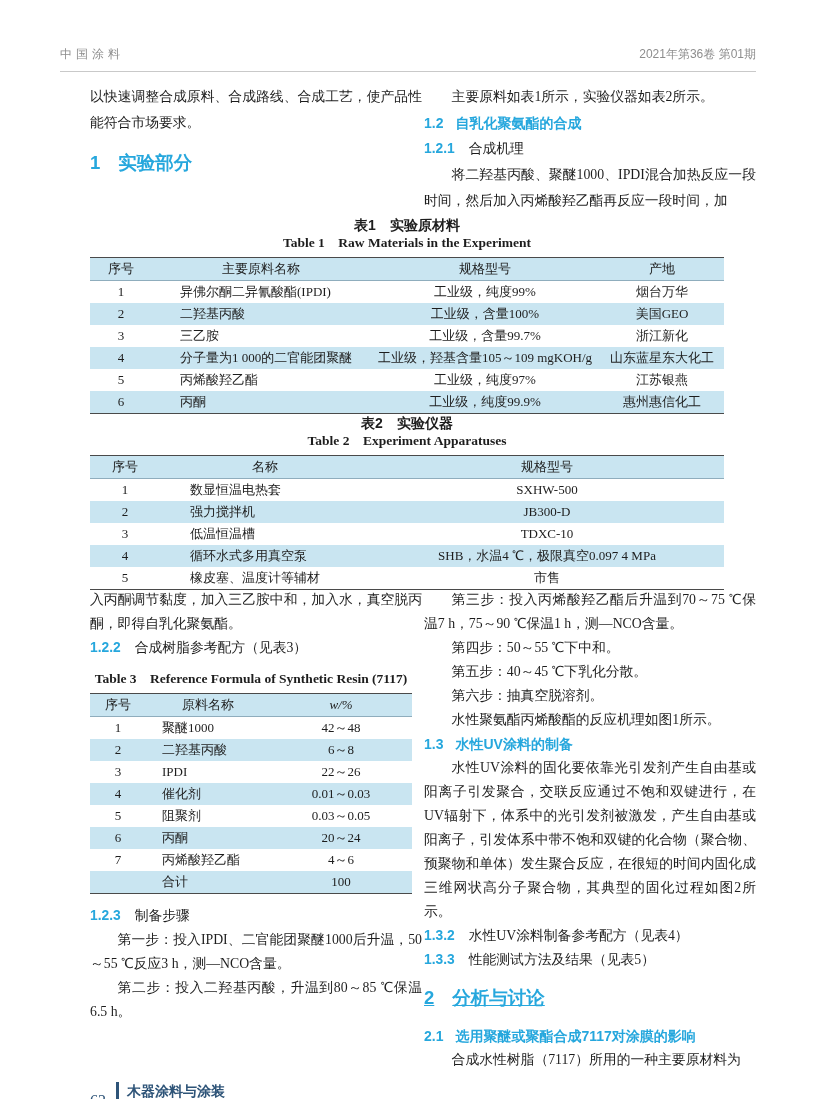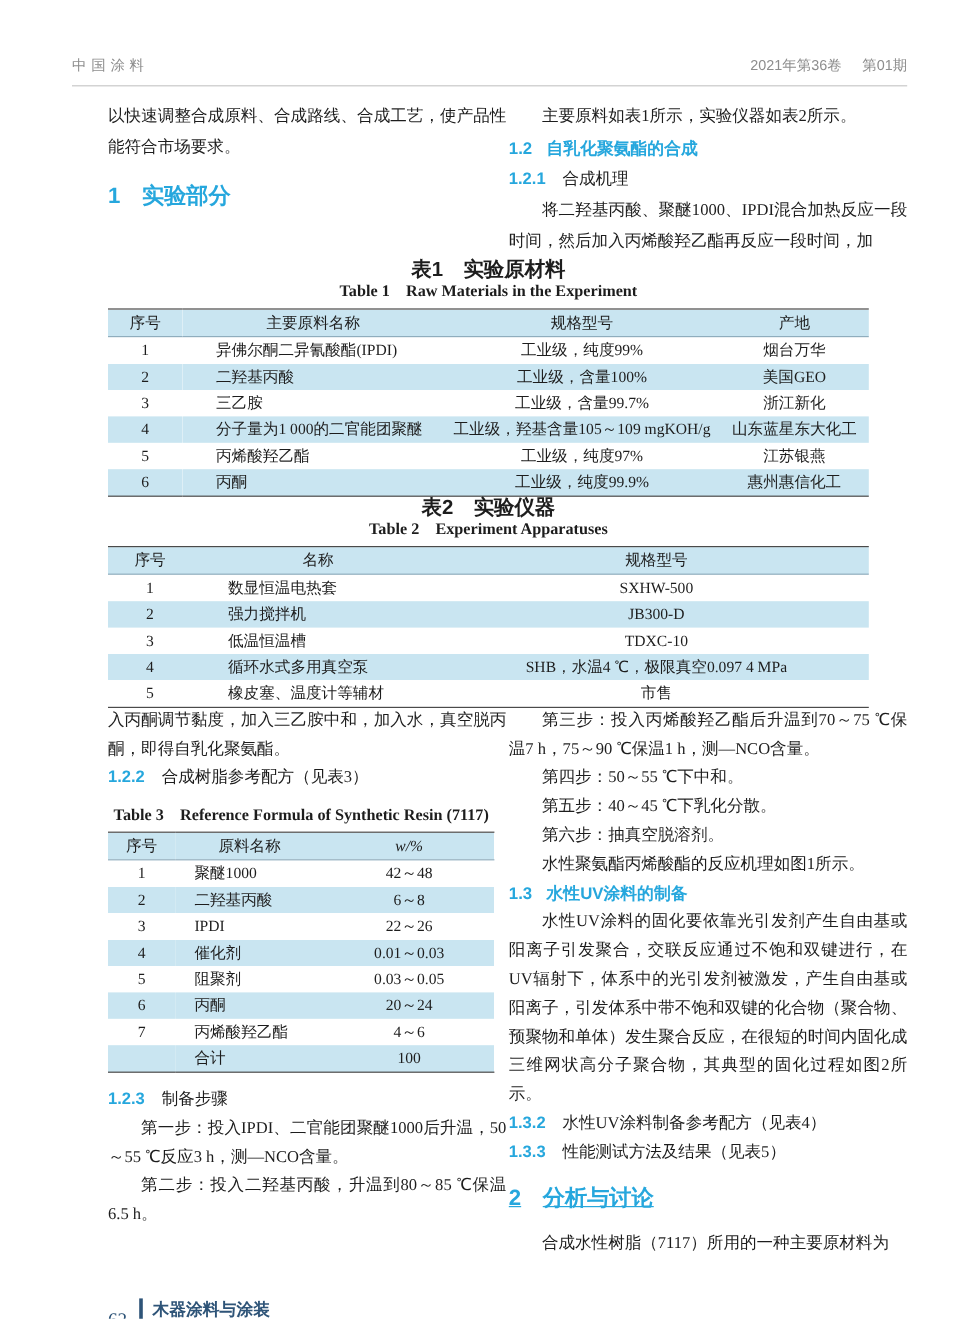--- a/index.html
+++ b/index.html
@@ -5,41 +5,41 @@
   :root{ --accent:#26a7dd; --stripe:#c9e5f1; --navy:#2e5478; --ink:#1d1d1d; }
   html,body{margin:0;padding:0;}
   body{width:816px;height:1099px;position:relative;background:#ffffff;overflow:hidden;
        font-family:"Liberation Serif",serif;color:var(--ink);}
   .abs{position:absolute;}
 
   
   #page-header{left:60px;right:60px;top:46px;display:flex;justify-content:space-between;
        font-family:"Liberation Sans",sans-serif;font-size:12px;color:#8d8d8d;}
   #journal-name{letter-spacing:4px;}
-  #issue-info span{margin-left:14px;text-align:right;}
+  #issue-info span{margin-left:0;text-align:right;}
   #header-rule{left:60px;right:60px;top:71px;height:0;border-top:1px solid #c9c9c9;}
 
   
   .col{font-size:13.8px;line-height:26px;text-align:justify;}
   .lh24{line-height:24px;}
   p{margin:0;}
   .indent{text-indent:2em;}
 
   
   .h-l1{font-family:"Liberation Sans",sans-serif;font-weight:bold;color:var(--accent);
         font-size:18.5px;line-height:28px;margin:13px 0 6px 0;text-align:left;}
   .h-l1 .num{margin-right:18px;}
   .h-l2{font-family:"Liberation Sans",sans-serif;font-weight:bold;color:var(--accent);
         font-size:14px;text-align:left;}
   .h-l2 .num{margin-right:12px;}
   .h-l3{text-align:left;}
   .h-l3 .num{font-family:"Liberation Sans",sans-serif;font-weight:bold;color:var(--accent);margin-right:14px;}
 
   
-  .cap-zh{font-family:"Liberation Sans",sans-serif;font-weight:bold;font-size:17px;
+  .cap-zh{font-family:"Liberation Sans",sans-serif;font-weight:bold;font-size:14px;
           text-align:center;line-height:18px;}
   .cap-en{font-family:"Liberation Serif",serif;font-weight:bold;font-size:13.5px;
           text-align:center;line-height:18px;margin-bottom:5px;}
   table.tbl{border-collapse:collapse;table-layout:fixed;font-size:13px;
           border-top:1.5px solid #4a4a4a;border-bottom:1.5px solid #4a4a4a;}
   .tbl th,.tbl td{font-weight:normal;text-align:center;height:22px;line-height:22px;
           padding:0;white-space:nowrap;overflow:hidden;}
   .tbl thead tr{background:var(--stripe);border-bottom:1px solid #8fadbd;}
   .tbl tbody tr:nth-child(even){background:var(--stripe);}
   .t1{width:634px;} .t1 tbody td:nth-child(2){text-align:left;padding-left:28px;}
@@ -274,20 +274,23 @@
   <p class="indent">水性UV涂料的固化要依靠光引发剂产生自由基或阳离子引发聚合，交联反应通过不饱和双键进行，在UV辐射下，体系中的光引发剂被激发，产生自由基或阳离子，引发体系中带不饱和双键的化合物（聚合物、预聚物和单体）发生聚合反应，在很短的时间内固化成三维网状高分子聚合物，其典型的固化过程如图2所示。</p>
   <div class="h-l3">
     <span class="num">1.3.2</span><span>水性UV涂料制备参考配方（见表4）</span>
   </div>
   <div class="h-l3">
     <span class="num">1.3.3</span><span>性能测试方法及结果（见表5）</span>
   </div>
   <div class="h-l1" style="margin-top:12px;margin-bottom:12px;text-decoration:underline;">
     <span class="num">2</span><span>分析与讨论</span>
   </div>
+  <div class="h-l2">
+    <span class="num">2.1</span><span>选用聚醚或聚酯合成7117对涂膜的影响</span>
+  </div>
   <p class="indent">合成水性树脂（7117）所用的一种主要原材料为</p>
 </div>
 
 <div class="abs" id="page-footer">
   <span id="footer-page-number">62</span>
   <span id="footer-bar"></span>
   <span>
     <div id="footer-title-zh">木器涂料与涂装</div>
     <div id="footer-title-en">Wood Coatings and Application</div>
   </span>

